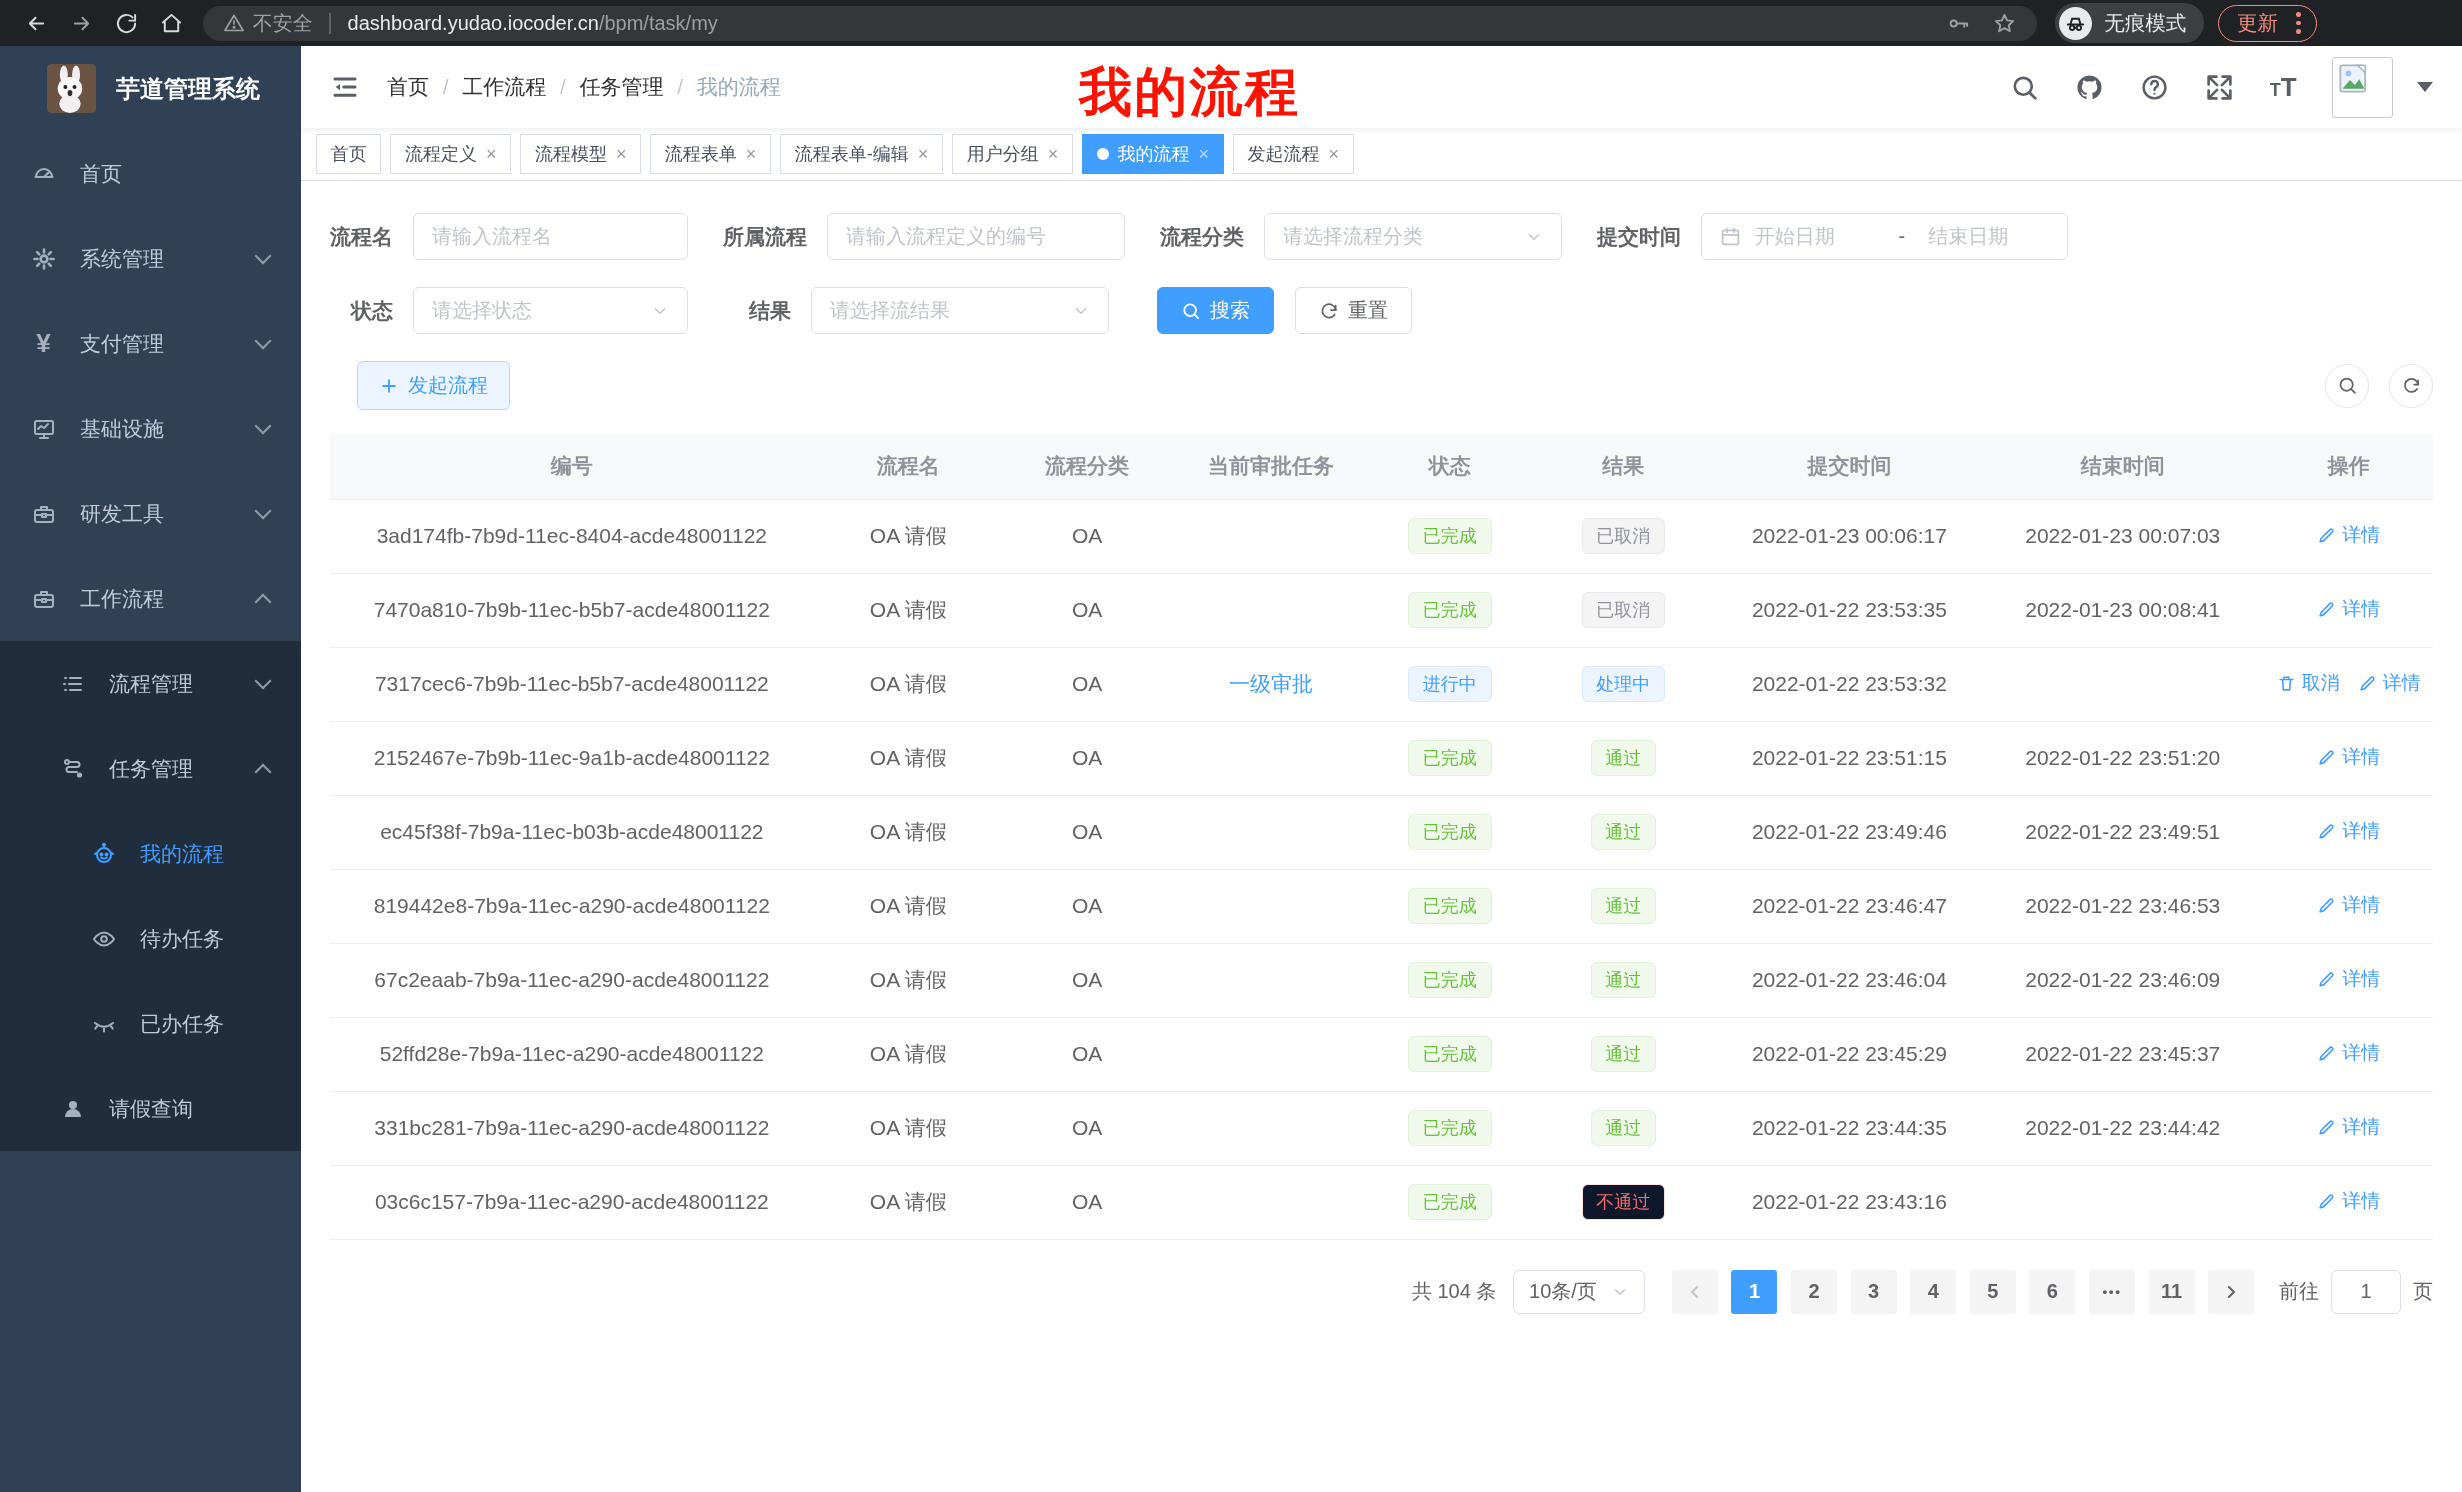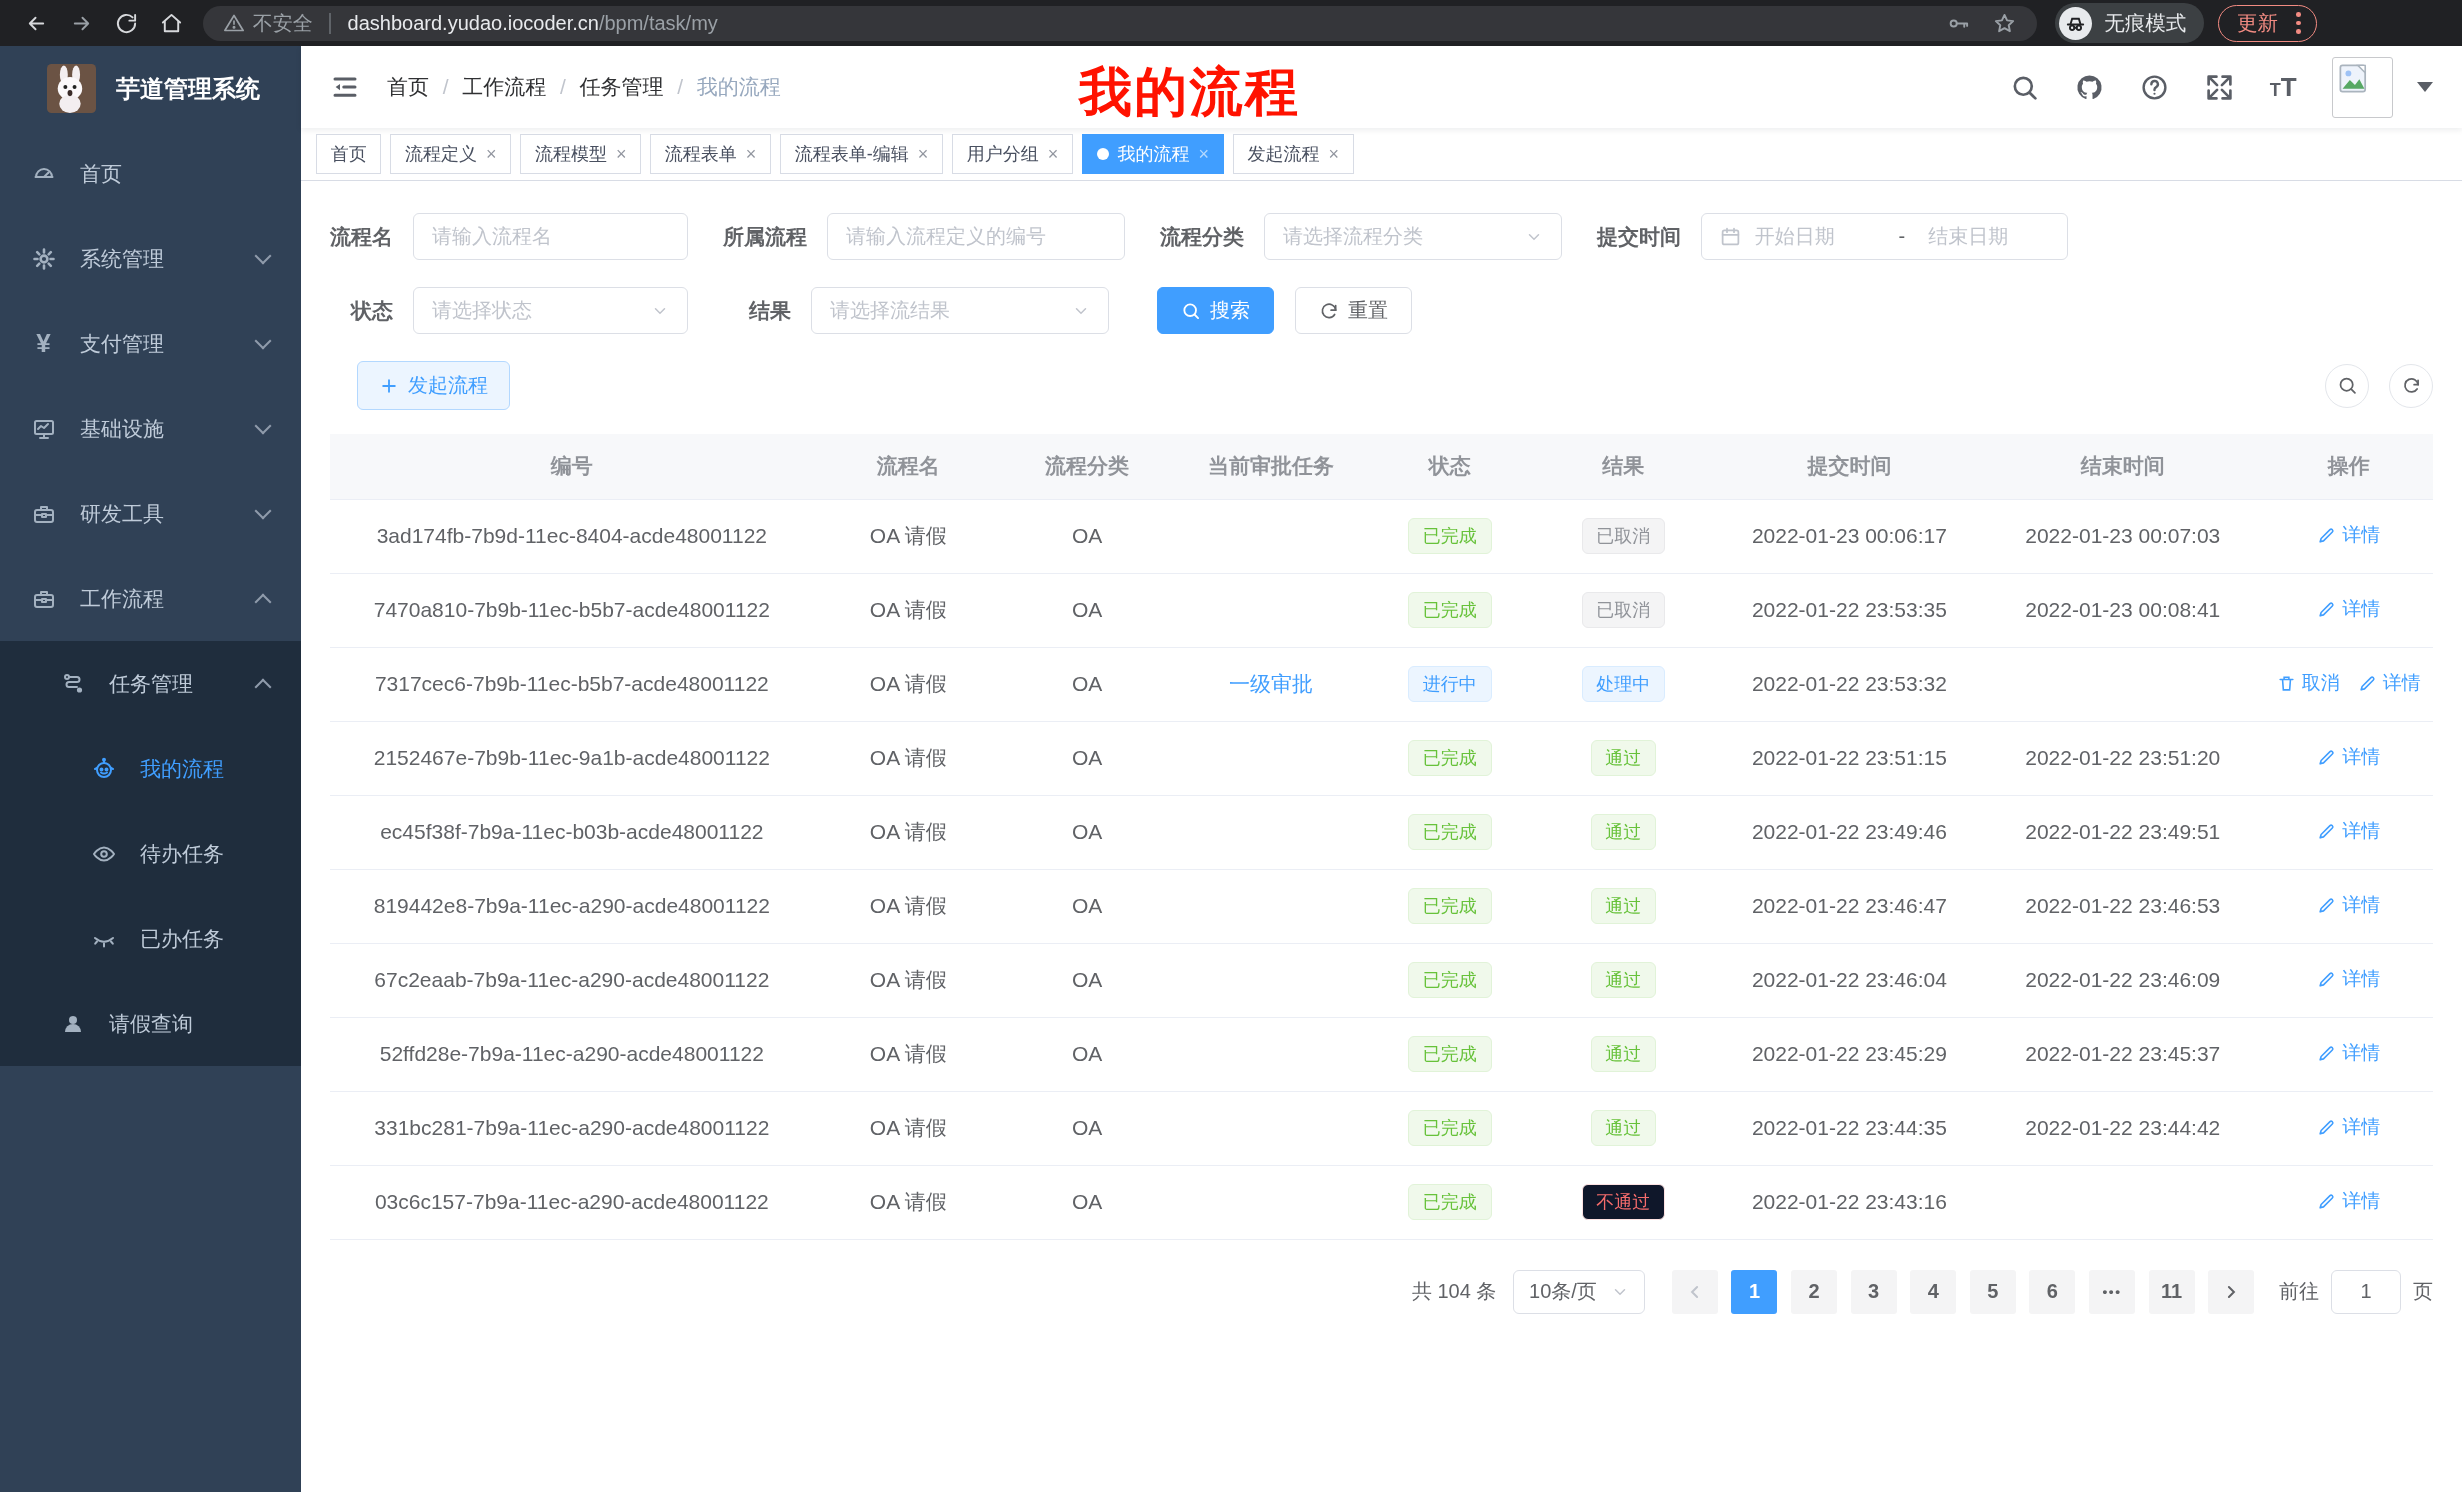--- a/index.html
+++ b/index.html
@@ -269,20 +269,30 @@
             <rect x="10" y="12" width="4" height="3"></rect>
           </svg>
         </span>
       <span class="ml">工作流程</span>
       <span class="chev up"></span>
     </div>
     <div class="submenu">
       <div class="mi l2">
         <span class="ic">
             <svg viewBox="0 0 24 24" fill="none" stroke="currentColor" stroke-width="2" stroke-linecap="round">
+              <path d="M9 6h11M8 12h12M9 18h11"></path>
+              <path d="M4 6h1M3 12h1M4 18h1"></path>
+            </svg>
+          </span>
+        <span class="ml">流程管理</span>
+        <span class="chev"></span>
+      </div>
+      <div class="mi l2">
+        <span class="ic">
+            <svg viewBox="0 0 24 24" fill="none" stroke="currentColor" stroke-width="2" stroke-linecap="round">
               <circle cx="6" cy="5" r="2"></circle>
               <path d="M8.5 5H16a2.5 2.5 0 0 1 0 5H8a2.5 2.5 0 0 0 0 5h8"></path>
               <circle cx="18.5" cy="18" r="1.6" fill="currentColor"></circle>
             </svg>
           </span>
         <span class="ml">任务管理</span>
         <span class="chev up"></span>
       </div>
       <div class="mi l3 active">
         <span class="ic">

